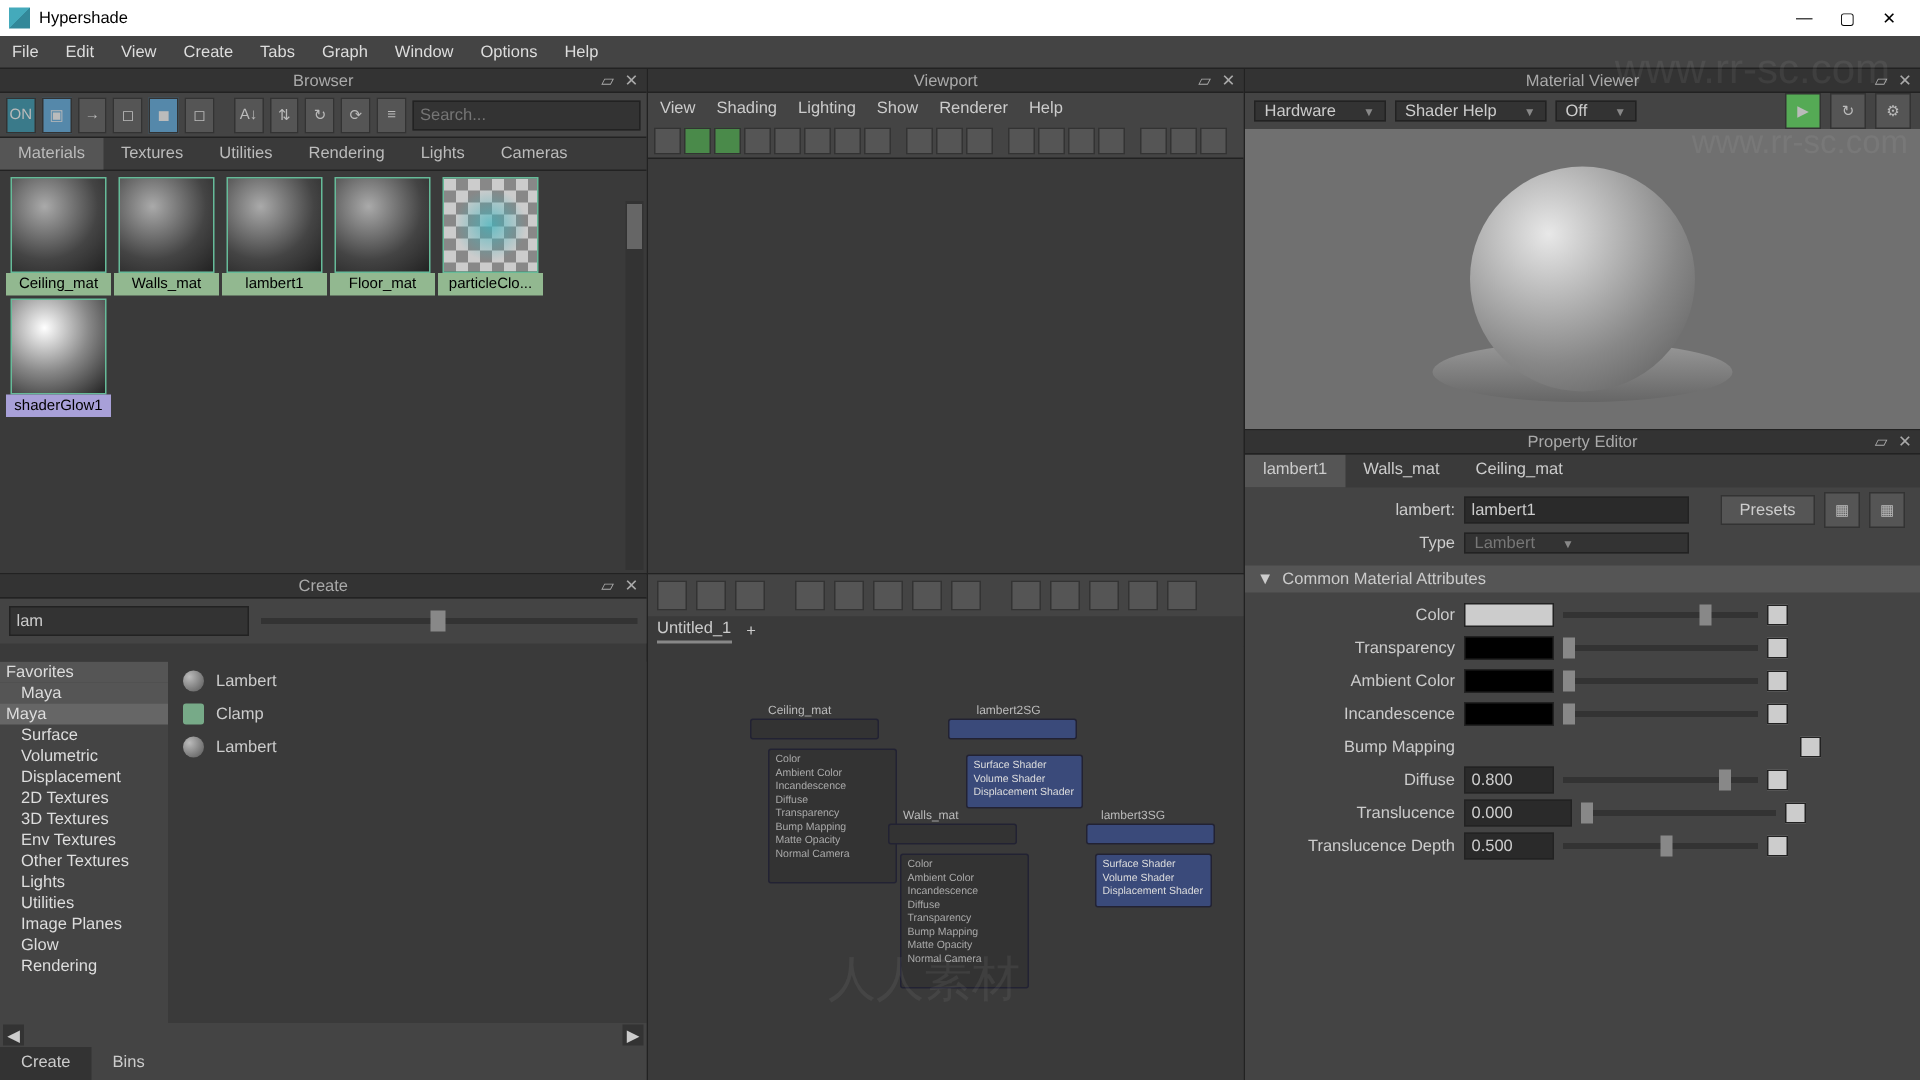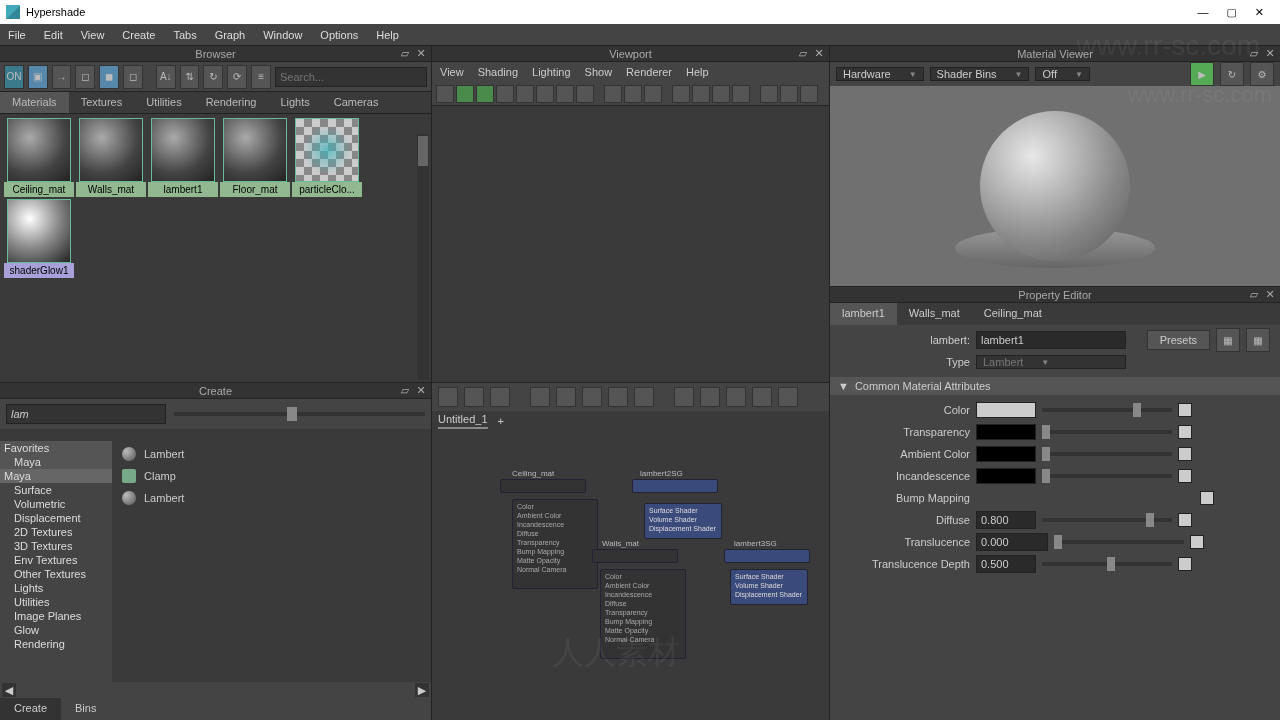--- a/index.html
+++ b/index.html
@@ -30,21 +30,21 @@
 .swatch { width: 70px; display: flex; flex-direction: column; align-items: center; }
 .swatch .ball { width: 64px; height: 64px; background: radial-gradient(circle at 35% 30%, #aaa, #444 60%, #222); border: 1px solid #6b9; }
 .swatch .ball.checker { background: repeating-conic-gradient(#888 0 25%, #ccc 0 50%) 0 0/16px 16px; position:relative;}
 .swatch .ball.checker::after{content:"";position:absolute;inset:0;background:radial-gradient(circle at 50% 50%, rgba(60,180,190,.7) 0%, transparent 55%);}
 .swatch .ball.glow { background: radial-gradient(circle at 35% 30%, #fff, #888 50%, #222); }
 .swatch .lbl { width: 100%; background: #92b890; color: #000; text-align: center; padding: 2px 0; overflow: hidden; white-space: nowrap; text-overflow: ellipsis; font-size: 10px;}
 .swatch .lbl.alt { background: #a8a0d8; }
 .browser-panel { height: 336px; display:flex; flex-direction:column; border-right:1px solid #222;}
 .create-panel { flex: 1; display: flex; flex-direction: column; border-top: 1px solid #222; border-right:1px solid #222;}
 .filter-row { height: 30px; background: #444; display: flex; align-items: center; padding: 0 6px; gap: 8px; }
-.filter-input { width: 160px; height: 20px; background: #333; border: 1px solid #222; color: #ccc; padding: 0 4px; font-style: italic; }
+.filter-input { width: 160px; height: 20px; background: #333; border: 1px solid #222; color: #ccc; padding: 0 4px; }
 .slider-track { flex: 1; height: 4px; background: #333; position: relative; }
 .slider-thumb { position: absolute; top: -5px; left: 45%; width: 10px; height: 14px; background: #888; }
 .create-body { flex: 1; display: flex; background: #3a3a3a; overflow: hidden; margin-top: 12px;}
 .tree { width: 112px; background: #444; overflow: hidden; }
 .tree-item { padding: 1px 4px 1px 14px; color: #ddd; cursor: pointer; white-space: nowrap; font-size:11px;}
 .tree-item.hdr { background: #555; padding-left: 4px; }
 .tree-item.sel { background: #666; }
 .node-list { flex: 1; padding: 2px; }
 .node-item { display: flex; align-items: center; padding: 4px 8px; gap: 8px; cursor: pointer; }
 .node-ico { width: 14px; height: 14px; border-radius: 50%; background: radial-gradient(circle at 30% 30%,#bbb,#555); }
@@ -318,21 +318,21 @@
         <div class="node-title" style="left:80px;top:38px;">Ceiling_mat</div>
         <div class="node-box dark" style="left:68px;top:48px;width:86px;height:14px;"></div>
         <div class="node-box dark" style="left:80px;top:68px;width:86px;height:90px;">
           <div style="font-size:7px;color:#aaa;line-height:9px;">Color<br>Ambient Color<br>Incandescence<br>Diffuse<br>Transparency<br>Bump Mapping<br>Matte Opacity<br>Normal Camera</div>
         </div>
         <div class="node-title" style="left:170px;top:108px;">Walls_mat</div>
         <div class="node-box dark" style="left:160px;top:118px;width:86px;height:14px;"></div>
         <div class="node-box dark" style="left:168px;top:138px;width:86px;height:90px;">
            <div style="font-size:7px;color:#aaa;line-height:9px;">Color<br>Ambient Color<br>Incandescence<br>Diffuse<br>Transparency<br>Bump Mapping<br>Matte Opacity<br>Normal Camera</div>
         </div>
-        <div class="node-title" style="left:208px;top:38px;">lambert2SG</div>
+        <div class="node-title" style="left:219px;top:38px;">lambert2SG</div>
         <div class="node-box" style="left:200px;top:48px;width:86px;height:14px;"></div>
         <div class="node-box" style="left:212px;top:72px;width:78px;height:36px;">
           <div style="font-size:7px;line-height:9px;">Surface Shader<br>Volume Shader<br>Displacement Shader</div>
         </div>
         <div class="node-title" style="left:302px;top:108px;">lambert3SG</div>
         <div class="node-box" style="left:292px;top:118px;width:86px;height:14px;"></div>
         <div class="node-box" style="left:298px;top:138px;width:78px;height:36px;">
           <div style="font-size:7px;line-height:9px;">Surface Shader<br>Volume Shader<br>Displacement Shader</div>
         </div>
         <div class="watermark" style="left:120px;top:200px;">人人素材</div>
@@ -347,21 +347,21 @@
         <div class="ctr">
             <span>▱</span>
             <span>✕</span>
           </div>
       </div>
       <div class="mv-bar">
         <div class="mv-sel">
             <span>Hardware</span>
           </div>
         <div class="mv-sel">
-            <span>Shader Bins</span>
+            <span>Shader Help</span>
           </div>
         <div class="mv-sel">
             <span>Off</span>
           </div>
         <div style="flex:1"></div>
         <div class="tool-btn" style="background:#5a5;">▶</div>
         <div class="tool-btn">↻</div>
         <div class="tool-btn">⚙</div>
       </div>
       <div class="mv-canvas">

